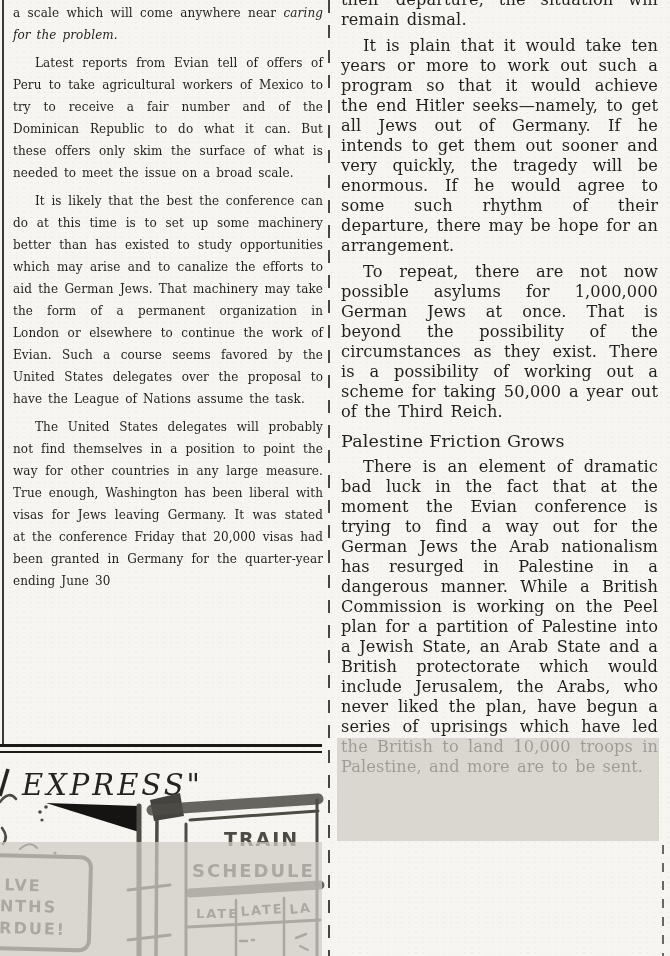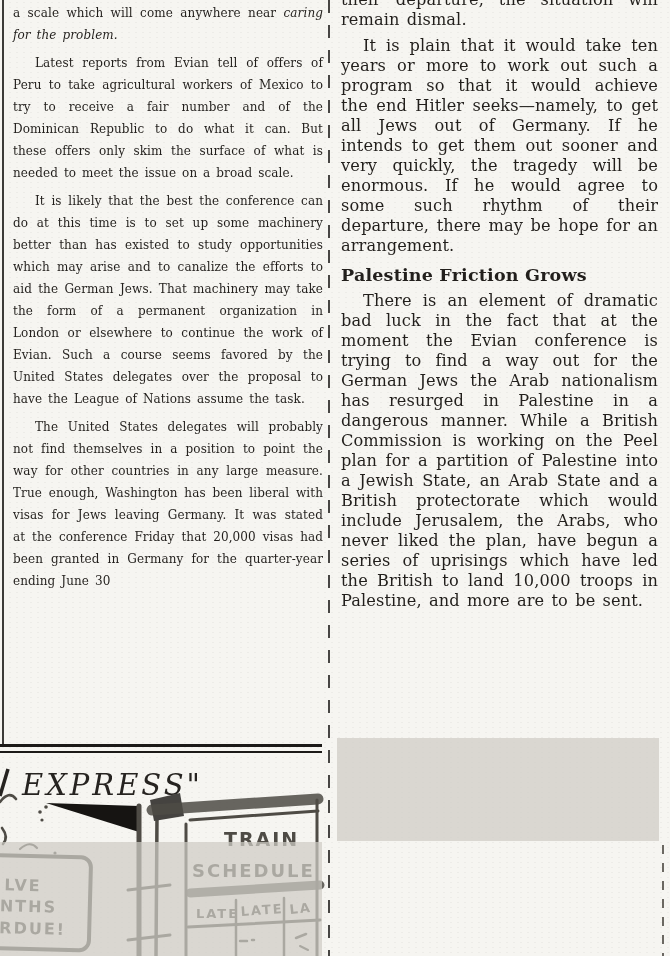--- a/index.html
+++ b/index.html
@@ -38,21 +38,21 @@
     margin:0;text-align:justify;
     font-size:12px;line-height:22px;word-spacing:2px;letter-spacing:.1px;
   }
   .col-right .para{font-size:16.2px;line-height:20px;}
   .para.indent{text-indent:22px;}
   .col-left .para{margin-bottom:6px;}
   .col-right .para{margin-bottom:6px;}
   .para.first{margin-top:2px;}
   .col-right .para.clipped-top{margin-top:-10px;}
   .section-heading{
-    margin:9px 0 5px 0;font-size:17.5px;font-weight:bold;line-height:21px;
+    margin:9px 0 5px 0;font-size:17.5px;font-weight:normal;line-height:21px;
     letter-spacing:.2px;
   }
   .em{font-style:italic;}
   
   .hl{position:absolute;background:var(--hl);opacity:.72;pointer-events:none;z-index:5;}
   .hl-right{left:337px;top:738px;width:322px;height:103px;}
   .hl-left{left:0;top:842px;width:322px;height:114px;}
   
   .comic{position:absolute;left:0;top:750px;width:335px;height:206px;}
   .comic text{fill:var(--pencil);}
@@ -75,20 +75,21 @@
   <div class="col col-left">
     <p class="para first"><span>a scale which will come anywhere near </span><span class="em">caring for the problem.</span></p>
     <p class="para indent">Latest reports from Evian tell of offers of Peru to take agricultural workers of Mexico to try to receive a fair number and of the Dominican Republic to do what it can. But these offers only skim the surface of what is needed to meet the issue on a broad scale.</p>
     <p class="para indent">It is likely that the best the conference can do at this time is to set up some machinery better than has existed to study opportunities which may arise and to canalize the efforts to aid the German Jews. That machinery may take the form of a permanent organization in London or elsewhere to continue the work of Evian. Such a course seems favored by the United States delegates over the proposal to have the League of Nations assume the task.</p>
     <p class="para indent">The United States delegates will probably not find themselves in a position to point the way for other countries in any large measure. True enough, Washington has been liberal with visas for Jews leaving Germany. It was stated at the conference Friday that 20,000 visas had been granted in Germany for the quarter-year ending June 30</p>
   </div>
 
   <div class="col col-right">
     <p class="para clipped-top">their departure, the situation will remain dismal.</p>
     <p class="para indent">It is plain that it would take ten years or more to work out such a program so that it would achieve the end Hitler seeks—namely, to get all Jews out of Germany. If he intends to get them out sooner and very quickly, the tragedy will be enormous. If he would agree to some such rhythm of their departure, there may be hope for an arrangement.</p>
+    <p class="para indent">To repeat, there are not now possible asylums for 1,000,000 German Jews at once. That is beyond the possibility of the circumstances as they exist. There is a possibility of working out a scheme for taking 50,000 a year out of the Third Reich.</p>
     <h3 class="section-heading">Palestine Friction Grows</h3>
     <p class="para indent">There is an element of dramatic bad luck in the fact that at the moment the Evian conference is trying to find a way out for the German Jews the Arab nationalism has resurged in Palestine in a dangerous manner. While a British Commission is working on the Peel plan for a partition of Palestine into a Jewish State, an Arab State and a British protectorate which would include Jerusalem, the Arabs, who never liked the plan, have begun a series of uprisings which have led the British to land 10,000 troops in Palestine, and more are to be sent.</p>
   </div>
 
   <svg class="comic" viewBox="0 0 335 206" xmlns="http://www.w3.org/2000/svg">
 
     <line x1="8" y1="19" x2="0" y2="46" stroke="#262320" stroke-width="3.5"></line>
     <text class="title" x="22" y="45">EXPRESS"</text>
 
     <g stroke="var(--pencil)" stroke-width="2.6" fill="none" stroke-linecap="round">

